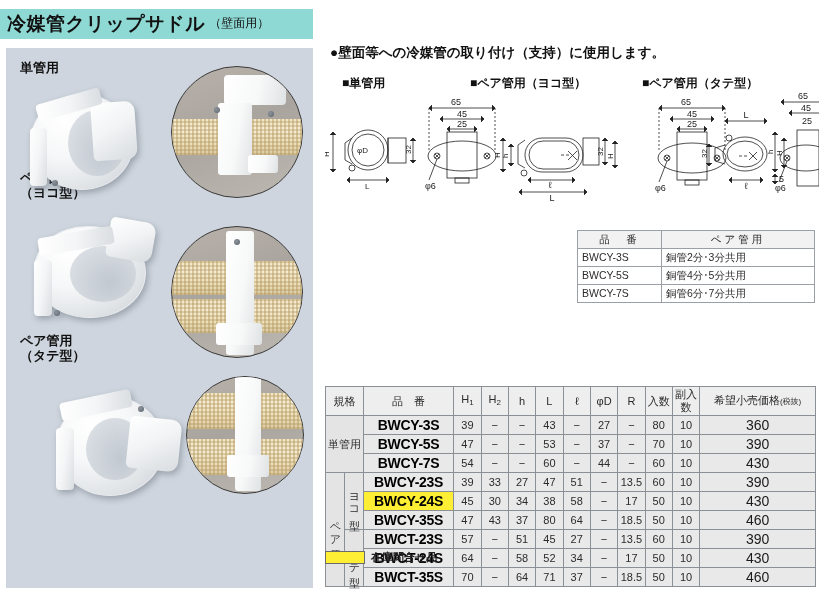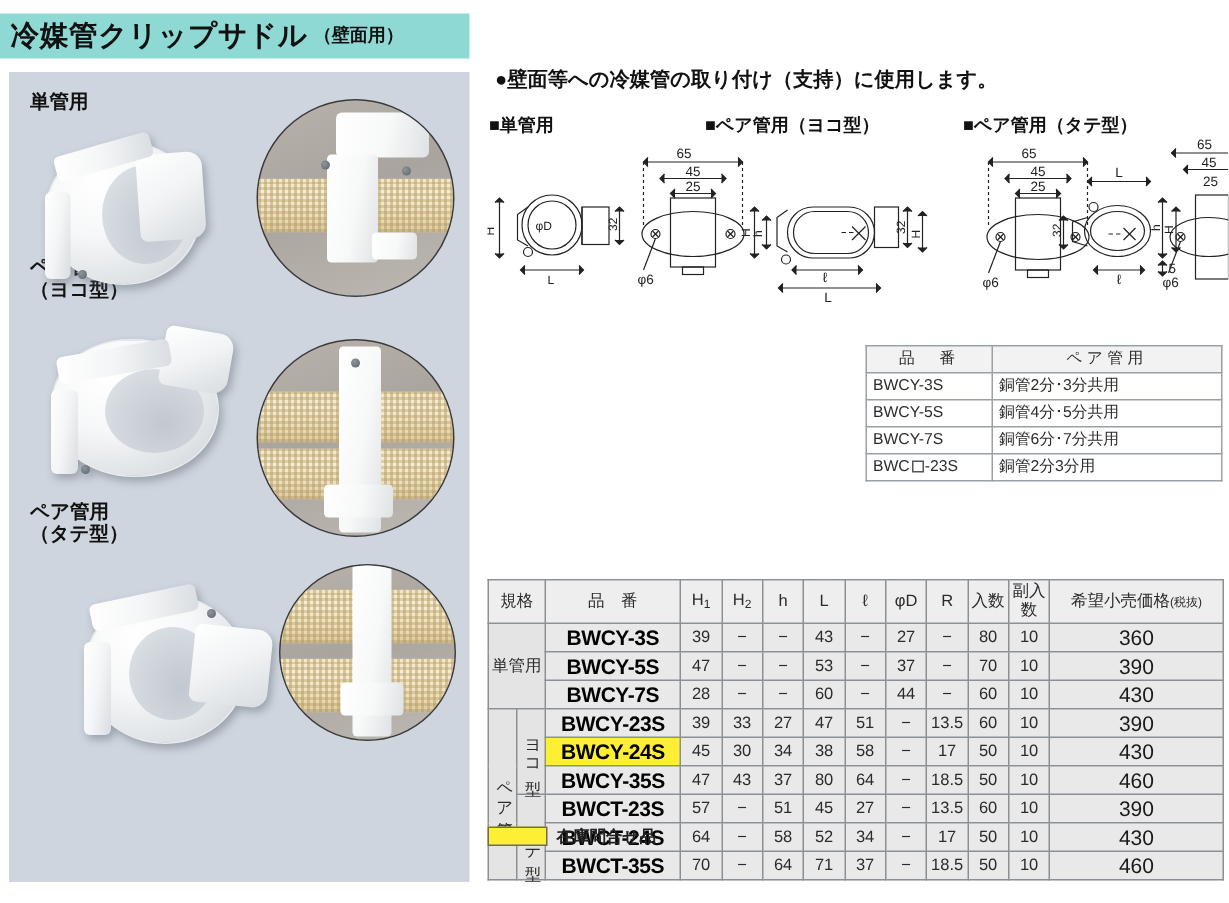--- a/index.html
+++ b/index.html
@@ -13,21 +13,21 @@
     overflow: hidden;
   }
 
   
   #title-band {
     position:absolute; left:0; top:9px; width:313px; height:30px;
     background:#8fd9d4;
     display:flex; align-items:center; padding-left:7px;
   }
   #title-main { font-size:19px; font-weight:bold; letter-spacing:.5px; color:#111; }
-  #title-sub  { font-size:12px; font-weight:bold; margin-left:4px; padding-bottom:2px; color:#111; }
+  #title-sub  { font-size:12px; font-weight:normal; margin-left:4px; padding-bottom:2px; color:#111; }
 
   
   #product-panel {
     position:absolute; left:6px; top:48px; width:307px; height:540px;
     background:#ced5de;
   }
   .prod-label {
     position:absolute; left:14px; font-size:13px; font-weight:bold;
     line-height:15px; color:#111; white-space:pre-line;
   }
@@ -86,21 +86,21 @@
   }
 
   
   #desc-line {
     position:absolute; left:330px; top:44px;
     font-size:13.5px; font-weight:bold; color:#111;
   }
   .dwg-head {
     position:absolute; font-size:12px; font-weight:bold; color:#111;
   }
-  #dh-1 { left:326px; top:75px; }
+  #dh-1 { left:342px; top:75px; }
   #dh-2 { left:470px; top:75px; }
   #dh-3 { left:642px; top:75px; }
 
   #drawings { position:absolute; left:325px; top:88px; width:494px; height:118px; }
 
   
   table { border-collapse: collapse; }
   #compat-table {
     position:absolute; left:577px; top:230px; width:238px;
     font-size:10.5px;
@@ -412,24 +412,20 @@
       <td class="use">銅管2分･3分共用</td>
     </tr>
     <tr>
       <td class="code">BWCY-5S</td>
       <td class="use">銅管4分･5分共用</td>
     </tr>
     <tr>
       <td class="code">BWCY-7S</td>
       <td class="use">銅管6分･7分共用</td>
     </tr>
-    <tr>
-      <td class="code"><span>BWC</span><span class="sq-box"></span><span>-23S</span></td>
-      <td class="use">銅管2分3分用</td>
-    </tr>
   </tbody>
 </table>
 
 <table id="spec-table">
   <thead>
     <tr>
       <th colspan="2">規格</th>
       <th>品　番</th>
       <th><span>H</span><span class="sub">1</span></th>
       <th><span>H</span><span class="sub">2</span></th>
@@ -467,21 +463,21 @@
       <td class="num">53</td>
       <td class="num">−</td>
       <td class="num">37</td>
       <td class="num">−</td>
       <td class="num">70</td>
       <td class="num">10</td>
       <td class="price">390</td>
     </tr>
     <tr>
       <td class="code">BWCY-7S</td>
-      <td class="num">28</td>
+      <td class="num">54</td>
       <td class="num">−</td>
       <td class="num">−</td>
       <td class="num">60</td>
       <td class="num">−</td>
       <td class="num">44</td>
       <td class="num">−</td>
       <td class="num">60</td>
       <td class="num">10</td>
       <td class="price">430</td>
     </tr>

